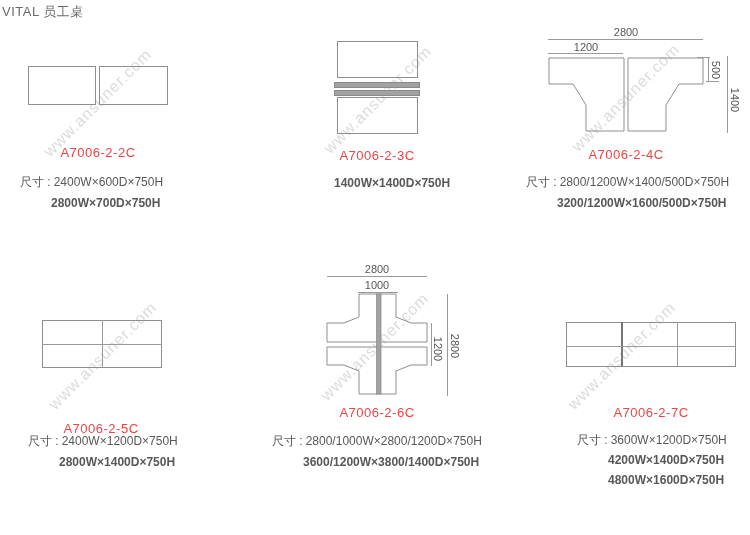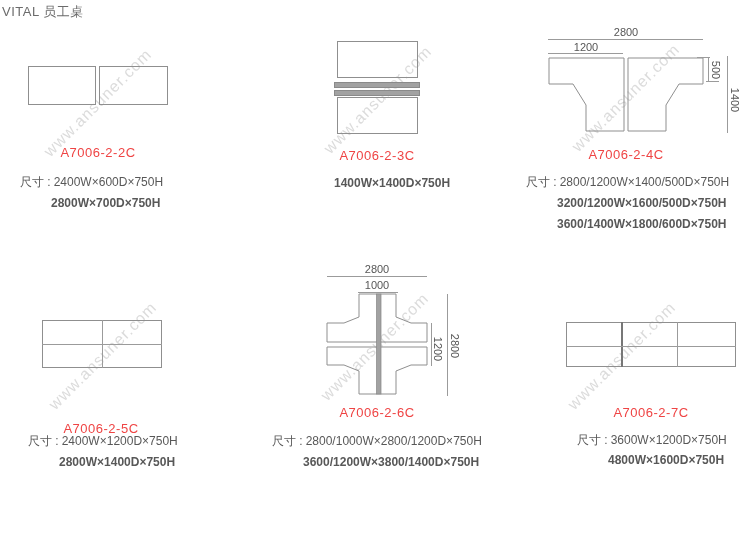--- a/index.html
+++ b/index.html
@@ -76,21 +76,20 @@
     <div class="vline" style="left:708px;top:57px;height:25px;"></div>
     <div class="hline" style="left:706px;top:81px;width:13px;"></div>
     <div class="dim v" style="left:716px;top:70px;">500</div>
     <div class="vline" style="left:727px;top:56px;height:77px;"></div>
     <div class="dim v" style="left:735px;top:100px;">1400</div>
 
     <div class="model" style="left:626px;top:147px;">A7006-2-4C</div>
     <div class="sizes" style="left:526px;top:172px;">
       <div><span class="prefix">尺寸 :</span><span>2800/1200W×1400/500D×750H</span></div>
       <div class="indent"><span>3200/1200W×1600/500D×750H</span></div>
-      <div class="indent"><span>3600/1400W×1800/600D×750H</span></div>
     </div>
   </div>
 
   <div>
     <div class="rect" style="left:42px;top:320px;width:120px;height:48px;"></div>
     <div class="vline" style="left:102px;top:320px;height:48px;"></div>
     <div class="hline" style="left:42px;top:344px;width:120px;"></div>
     <div class="model" style="left:101px;top:405px;margin-top:16px;">A7006-2-5C</div>
     <div class="sizes" style="left:28px;top:431px;">
       <div><span class="prefix">尺寸 :</span><span>2400W×1200D×750H</span></div>
@@ -123,17 +122,18 @@
   </div>
 
   <div>
     <div class="rect" style="left:566px;top:322px;width:170px;height:45px;"></div>
     <div class="vline" style="left:621px;top:322px;height:45px;width:2px;background:#777;"></div>
     <div class="vline" style="left:677px;top:322px;height:45px;"></div>
     <div class="hline" style="left:566px;top:346px;width:170px;"></div>
     <div class="model" style="left:651px;top:405px;">A7006-2-7C</div>
     <div class="sizes" style="left:577px;top:430px;line-height:20px;">
       <div><span class="prefix">尺寸 :</span><span>3600W×1200D×750H</span></div>
+      <div class="indent"><span>4200W×1400D×750H</span></div>
       <div class="indent"><span>4800W×1600D×750H</span></div>
     </div>
   </div>
 
 </div>
 
 </body></html>

